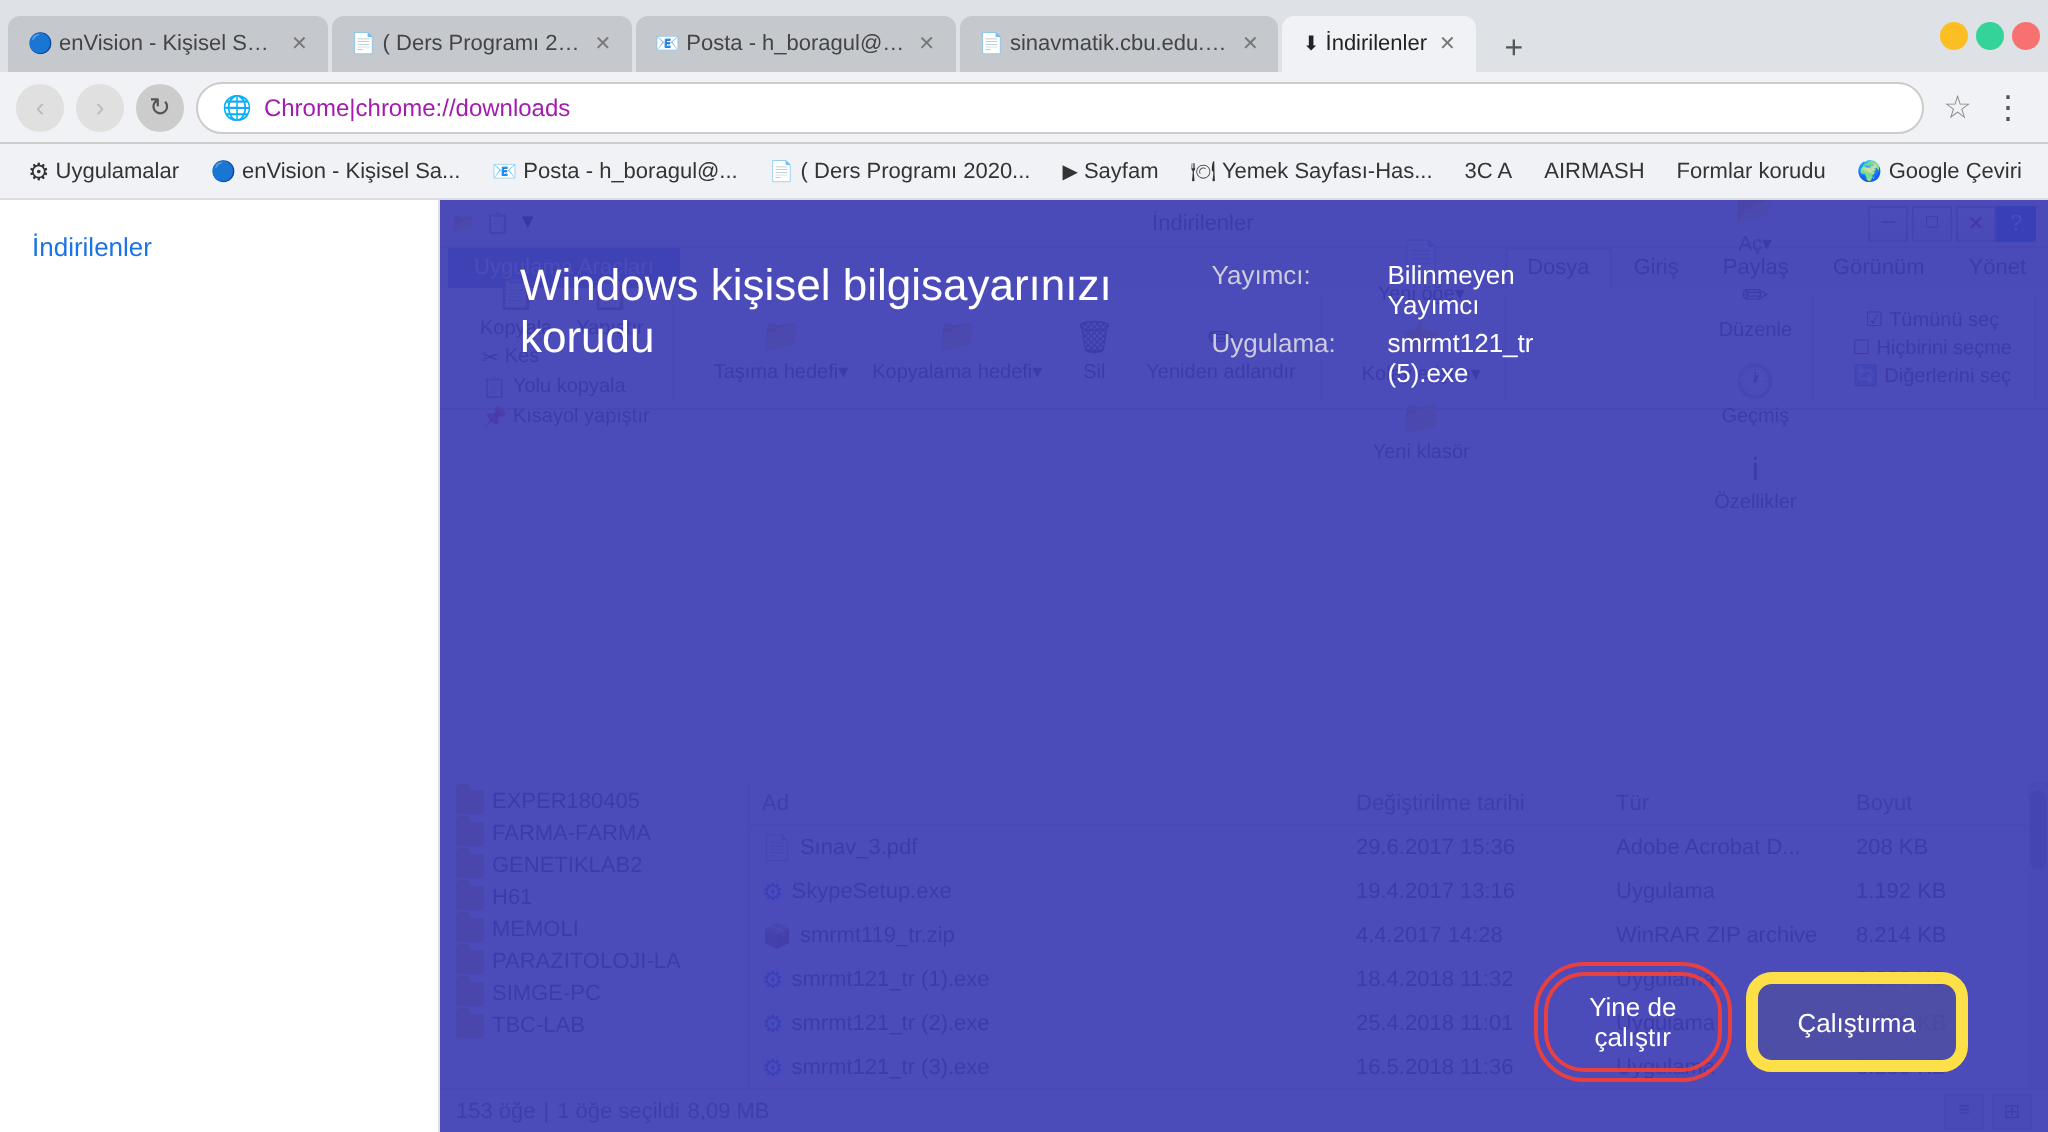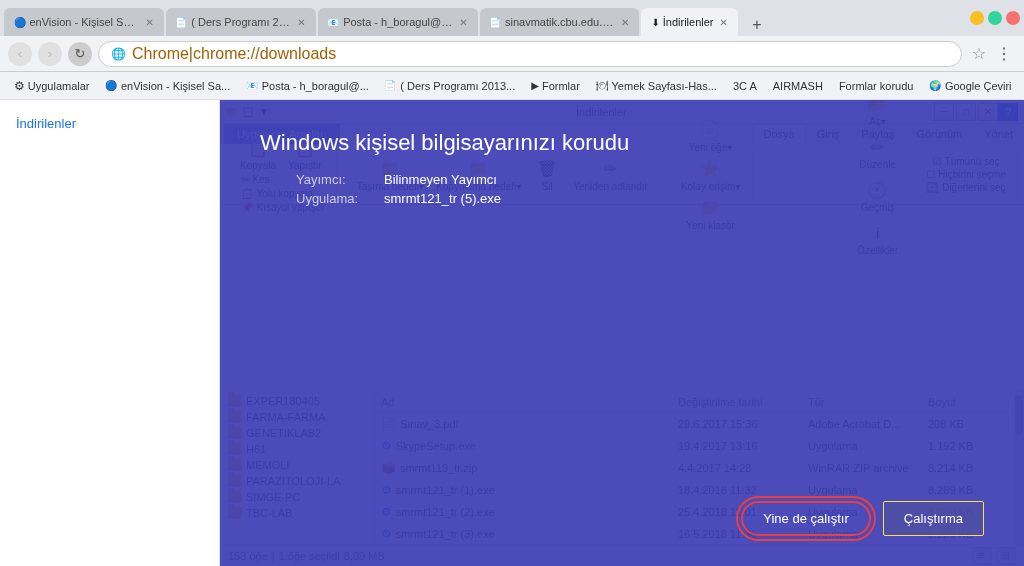--- a/index.html
+++ b/index.html
@@ -19,21 +19,21 @@
     .win-btn.minimize { background: #fbbf24; }
     .win-btn.maximize { background: #34d399; }
     .win-btn.close { background: #f87171; }
 
     
     .address-bar { height: 36px; background: #f0f2f5; display: flex; align-items: center; padding: 0 8px; gap: 6px; border-bottom: 1px solid #ccc; }
     .nav-btn { width: 24px; height: 24px; border-radius: 50%; background: #ccc; border: none; cursor: pointer; display: flex; align-items: center; justify-content: center; font-size: 13px; color: #555; }
     .nav-btn.disabled { color: #bbb; background: #e0e0e0; }
     .address-input { flex: 1; height: 26px; background: #fff; border: 1px solid #ccc; border-radius: 13px; padding: 0 12px; font-size: 12px; color: #333; display: flex; align-items: center; }
     .address-icon { color: #1a73e8; margin-right: 6px; font-size: 12px; }
-    .address-text { font-size: 16px; color: #a16207; }
+    .address-text { font-size: 12px; color: #a21caf; }
     .star-btn { font-size: 16px; color: #888; margin-left: 4px; cursor: pointer; }
 
     
     .bookmarks-bar { height: 28px; background: #f0f2f5; display: flex; align-items: center; padding: 0 8px; gap: 4px; border-bottom: 1px solid #ddd; overflow: hidden; }
     .bookmark-item { display: flex; align-items: center; gap: 3px; padding: 2px 6px; border-radius: 3px; font-size: 11px; color: #333; cursor: pointer; white-space: nowrap; }
 
     
     .page-content { flex: 1; display: flex; overflow: hidden; }
     .downloads-sidebar { width: 220px; background: #fff; border-right: 1px solid #e0e0e0; padding: 16px 0; }
     .downloads-title { font-size: 18px; font-weight: 400; color: #333; padding: 0 16px 16px; }
@@ -60,30 +60,30 @@
     .ribbon-tab.special { background: #6c8ebf; color: #fff; padding: 3px 12px; margin-left: 4px; border-color: #6c8ebf; }
     .ribbon-content { display: flex; align-items: center; padding: 4px 6px; gap: 8px; min-height: 60px; }
     .ribbon-group { display: flex; flex-direction: column; align-items: center; border-right: 1px solid #ddd; padding: 0 8px; height: 52px; justify-content: center; }
     .ribbon-group-inner { display: flex; gap: 4px; align-items: center; }
     .ribbon-btn { display: flex; flex-direction: column; align-items: center; font-size: 10px; color: #333; cursor: pointer; padding: 2px 4px; min-width: 36px; }
     .ribbon-icon { width: 24px; height: 24px; display: flex; align-items: center; justify-content: center; font-size: 16px; }
     .ribbon-btn-small { display: flex; align-items: center; gap: 3px; font-size: 10px; color: #333; cursor: pointer; padding: 1px 3px; }
     .ribbon-right { margin-left: auto; display: flex; gap: 4px; padding-right: 4px; }
 
     
-    .smartscreen-overlay { position: absolute; top: 0; left: 0; right: 0; bottom: 0; background: rgba(60, 60, 180, 0.92); z-index: 10; display: flex; flex-direction: column; padding: 30px 40px; color: #fff; }
+    .smartscreen-overlay { position: absolute; top: 0; left: 0; right: 0; bottom: 0; background: rgba(60, 60, 180, 0.92); z-index: 10; display: flex; flex-direction: row; padding: 30px 40px; color: #fff; }
     .smartscreen-title { font-size: 22px; font-weight: 300; margin-bottom: 16px; }
     .smartscreen-desc { font-size: 13px; line-height: 1.5; max-width: 580px; margin-bottom: 24px; }
     .smartscreen-desc strong { font-weight: 600; }
     .smartscreen-info { font-size: 13px; margin-bottom: 32px; }
     .smartscreen-info-row { display: flex; gap: 8px; margin-bottom: 4px; }
     .smartscreen-info-label { min-width: 80px; color: #ccd; margin-left: 36px; }
     .smartscreen-buttons { display: flex; gap: 12px; justify-content: flex-end; margin-top: auto; }
     .btn-run-anyway { padding: 8px 20px; border-radius: 20px; border: 2px solid #e84040; background: transparent; color: #fff; font-size: 13px; cursor: pointer; font-weight: 500; outline: 2px solid #e84040; outline-offset: 3px; }
-    .btn-dont-run { padding: 8px 20px; border-radius: 2px; border: 1px solid #fde047; background: rgba(80,80,160,0.7); color: #fff; font-size: 13px; cursor: pointer; }
+    .btn-dont-run { padding: 8px 20px; border-radius: 13px; border: 6px solid #fde047; background: rgba(80,80,160,0.7); color: #fff; font-size: 13px; cursor: pointer; }
 
     
     .file-list-area { position: absolute; bottom: 0; left: 0; right: 0; height: 175px; display: flex; background: #fff; z-index: 5; }
     .file-sidebar { width: 155px; background: #fff; border-right: 1px solid #e0e0e0; overflow: hidden; padding: 2px 0; }
     .file-sidebar-item { display: flex; align-items: center; gap: 4px; padding: 2px 8px; font-size: 11px; color: #333; cursor: pointer; }
     .folder-icon { width: 14px; height: 12px; background: #f0c040; border-radius: 0 2px 2px 2px; display: inline-block; position: relative; }
     .folder-icon::before { content: ''; position: absolute; top: -3px; left: 0; width: 7px; height: 3px; background: #f0c040; border-radius: 2px 2px 0 0; }
 
     .file-table { flex: 1; overflow: hidden; }
     .file-table-header { display: grid; grid-template-columns: 1fr 130px 120px 80px; background: #f5f5f5; border-bottom: 1px solid #ddd; padding: 2px 6px; font-size: 11px; color: #555; height: 22px; align-items: center; }
@@ -173,25 +173,25 @@
     <div class="bookmark-item">
       <span style="font-size:10px;">🔵</span>
       <span>enVision - Kişisel Sa...</span>
     </div>
     <div class="bookmark-item">
       <span style="font-size:10px;">📧</span>
       <span>Posta - h_boragul@...</span>
     </div>
     <div class="bookmark-item">
       <span style="font-size:10px;">📄</span>
-      <span>( Ders Programı 2013...</span>
+      <span>( Ders Programı 2020...</span>
     </div>
     <div class="bookmark-item">
       <span style="font-size:10px;">▶</span>
-      <span>Formlar</span>
+      <span>Sayfam</span>
     </div>
     <div class="bookmark-item">
       <span style="font-size:10px;">🍽</span>
       <span>Yemek Sayfası-Has...</span>
     </div>
     <div class="bookmark-item">
       <span>3C A</span>
     </div>
     <div class="bookmark-item">
       <span>AIRMASH</span>

